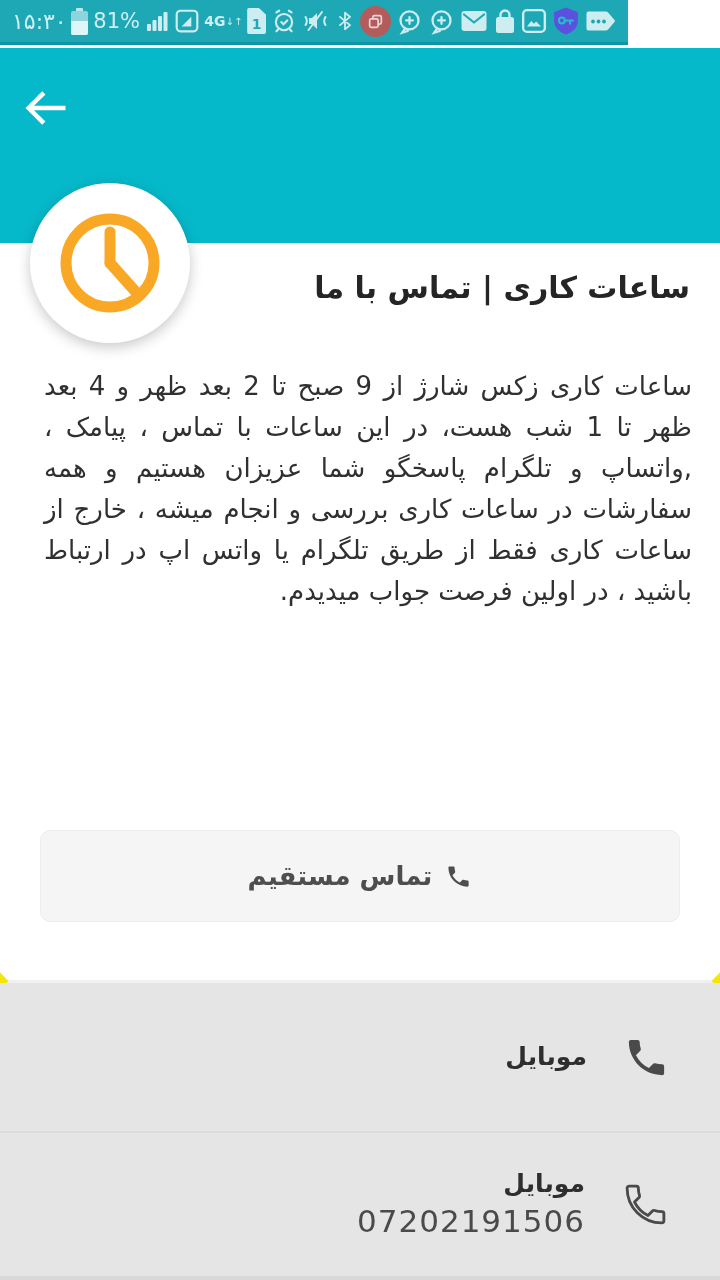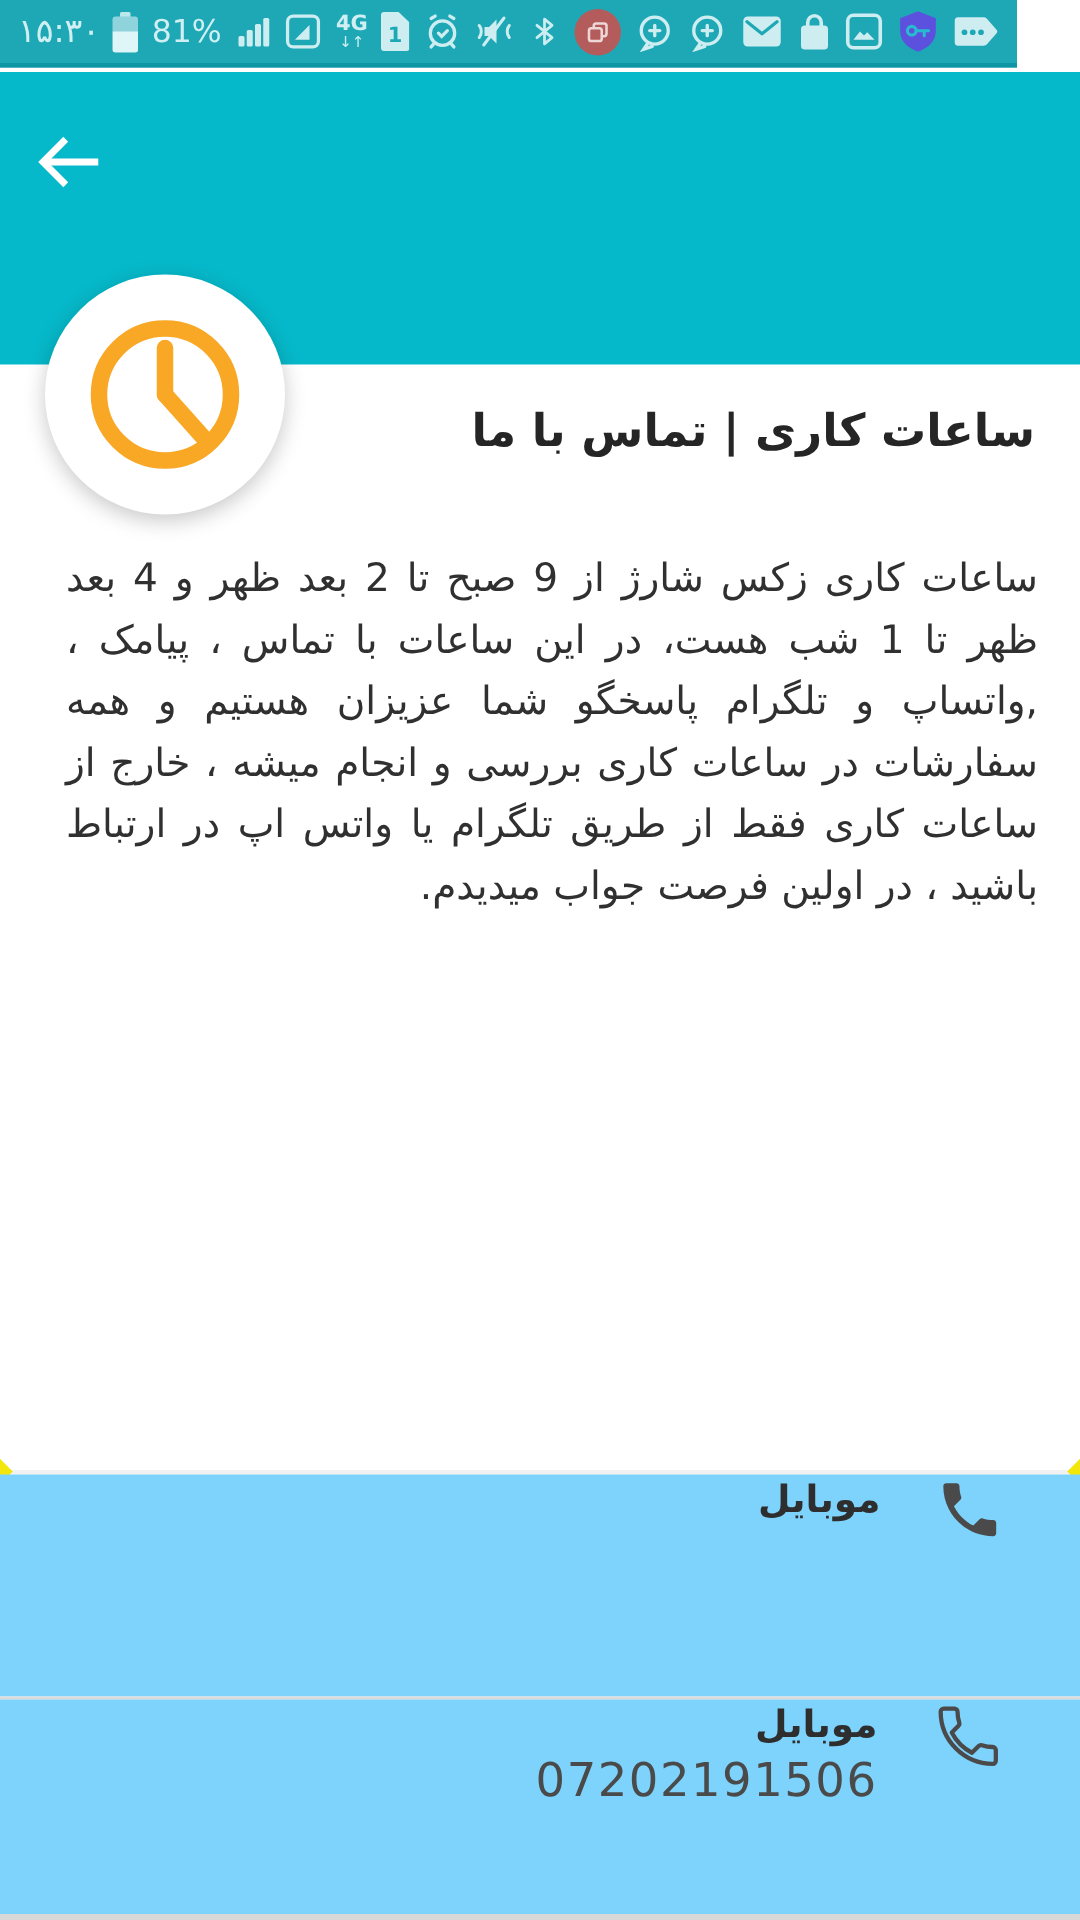--- a/index.html
+++ b/index.html
@@ -4,32 +4,32 @@
 <style>
   html,body{margin:0;padding:0;background:#fff;}
   *{box-sizing:border-box;}
   .screen{
     position:relative;width:720px;height:1280px;margin:0 auto;
     background:#ffffff;overflow:hidden;
     font-family:"DejaVu Sans",sans-serif;
   }
   
   .status-bar{
-    position:absolute;top:0;left:0;width:678px;height:45px;
+    position:absolute;top:0;left:0;width:628px;height:45px;
     background:#1EA8B6;border-bottom:3px solid #0E96A6;
     display:flex;align-items:center;justify-content:space-between;
     padding:0 12px;color:#CFEFF2;
   }
   .sb-time{font-size:22px;letter-spacing:1px;}
   .sb-pct{font-size:21px;}
   .sb-battery{position:relative;width:17px;height:27px;}
   .sb-battery .cap{position:absolute;top:0;left:5px;width:7px;height:4px;background:#BCE7EC;border-radius:1px;}
   .sb-battery .bodyb{position:absolute;top:3px;left:0;width:17px;height:24px;background:#8FD3DC;border-radius:2px;overflow:hidden;}
   .sb-battery .fill{position:absolute;bottom:0;left:0;width:100%;height:55%;background:#DFF6F8;}
-  .sb-4g{display:flex;flex-direction:column;align-items:center;line-height:1;}
+  .sb-4g{display:flex;flex-direction:row;align-items:center;line-height:1;}
   .sb-4g .g{font-size:14px;font-weight:bold;}
   .sb-4g .arrows{font-size:10px;margin-top:1px;}
   .sb-sim{
     width:19px;height:26px;background:#CDEDF1;
     clip-path:polygon(0 0,62% 0,100% 26%,100% 100%,0 100%);
     display:flex;align-items:flex-end;justify-content:center;
     color:#1EA8B6;font-weight:bold;font-size:14px;border-radius:2px;padding-bottom:2px;
   }
   .sb-record{width:31px;height:31px;border-radius:50%;background:#B45C5C;display:flex;align-items:center;justify-content:center;}
   .sb-icon{display:flex;align-items:center;}
@@ -61,22 +61,22 @@
     direction:rtl;cursor:pointer;
   }
   .call-button .label{font-size:26px;font-weight:700;color:#4E4E4E;}
   
   .section-hairline{position:absolute;top:980px;left:0;width:720px;height:3px;background:#F1F1F1;}
   .edge-dot{position:absolute;top:975px;width:12px;height:12px;background:#F3E60B;transform:rotate(45deg);}
   .edge-dot.left{left:-6px;}
   .edge-dot.right{right:-6px;}
   .contact-row{
     position:absolute;left:0;width:720px;
-    display:flex;align-items:flex-start;direction:rtl;
-    padding-right:50px;gap:36px;cursor:pointer;background:#7dd3fc;
+    display:flex;align-items:center;direction:rtl;
+    padding-right:50px;gap:36px;cursor:pointer;background:#e5e5e5;
   }
   .contact-row.r1{top:983px;height:148px;}
   .contact-row.r2{top:1133px;height:143px;}
   .row-divider{position:absolute;top:1131px;left:0;width:720px;height:2px;background:#DBDBDB;}
   .contact-text{display:flex;flex-direction:column;align-items:flex-start;text-align:right;}
   .contact-label{font-size:25px;font-weight:700;color:#2E2E2E;line-height:1.35;}
   .contact-number{font-size:31px;color:#4A4A4A;letter-spacing:1px;direction:ltr;line-height:1.3;}
   .bottom-strip{position:absolute;bottom:0;left:0;width:720px;height:4px;background:#D8D8D8;}
 </style>
 </head>
@@ -221,20 +221,28 @@
       <path d="M59 59l25 28"></path>
     </svg>
   </div>
 
   <div class="page-title">ساعات کاری | تماس با ما</div>
 
   <div class="body-text">
     <p>ساعات کاری زکس شارژ از 9 صبح تا 2 بعد ظهر و 4 بعد ظهر  تا 1 شب هست، در این ساعات با تماس ، پیامک ، ,واتساپ و تلگرام پاسخگو شما عزیزان هستیم و همه سفارشات در ساعات کاری بررسی و انجام میشه ،  خارج از ساعات کاری فقط از طریق تلگرام یا واتس اپ در ارتباط باشید ، در اولین فرصت جواب میدیدم.</p>
   </div>
 
+  <div class="call-button">
+    <span style="display:flex;">
+      <svg width="27" height="27" viewBox="0 0 24 24" fill="#4E4E4E">
+          <path d="M6.62 10.79c1.44 2.83 3.76 5.15 6.59 6.59l2.2-2.2c.27-.27.67-.36 1.02-.24 1.12.37 2.33.57 3.57.57.55 0 1 .45 1 1V20c0 .55-.45 1-1 1-9.39 0-17-7.61-17-17 0-.55.45-1 1-1h3.5c.55 0 1 .45 1 1 0 1.25.2 2.45.57 3.57.11.35.03.74-.25 1.02l-2.2 2.2z"></path>
+        </svg>
+    </span>
+    <span class="label">تماس مستقیم</span>
+  </div>
 
   <div class="section-hairline"></div>
   <div class="edge-dot left"></div>
   <div class="edge-dot right"></div>
 
   <div class="contact-row r1">
     <span style="display:flex;">
       <svg width="47" height="47" viewBox="0 0 24 24" fill="#4A4A4A">
           <path d="M6.62 10.79c1.44 2.83 3.76 5.15 6.59 6.59l2.2-2.2c.27-.27.67-.36 1.02-.24 1.12.37 2.33.57 3.57.57.55 0 1 .45 1 1V20c0 .55-.45 1-1 1-9.39 0-17-7.61-17-17 0-.55.45-1 1-1h3.5c.55 0 1 .45 1 1 0 1.25.2 2.45.57 3.57.11.35.03.74-.25 1.02l-2.2 2.2z"></path>
         </svg>

